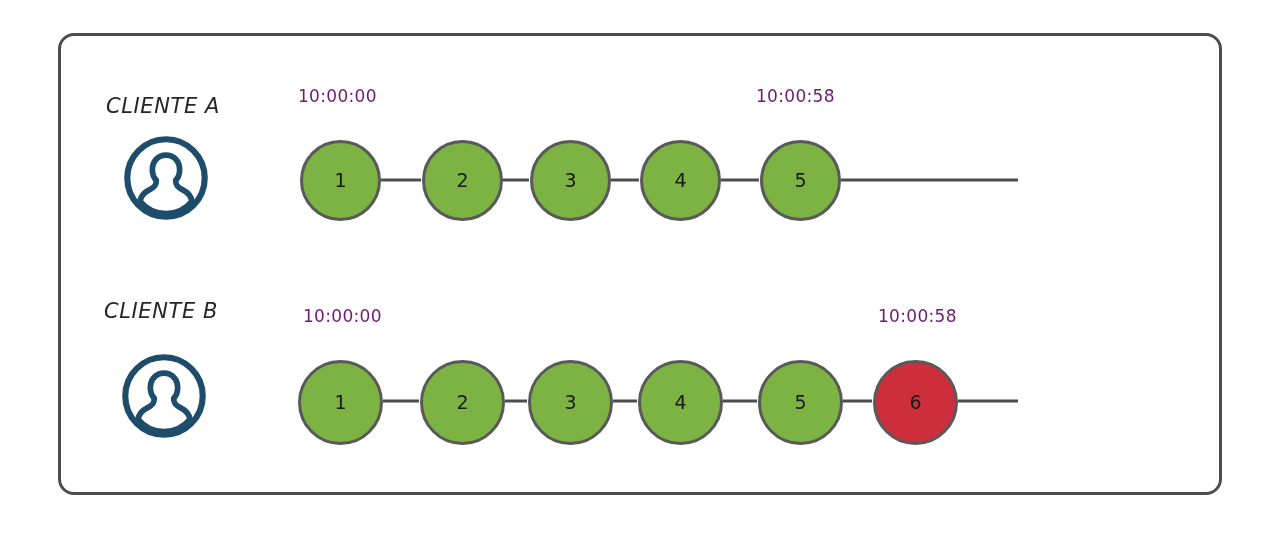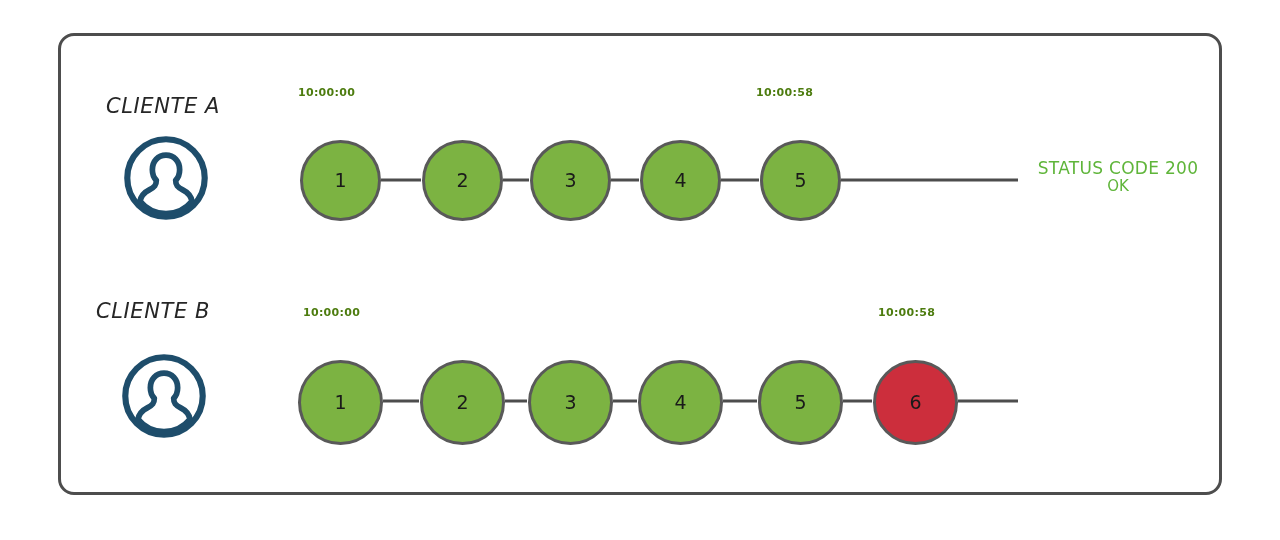--- a/index.html
+++ b/index.html
@@ -50,23 +50,23 @@
     font-weight: 400;
     letter-spacing: 0.6px;
     color: #262626;
     white-space: nowrap;
   }
 
   
   .timestamp {
     position: absolute;
     font-family: "DejaVu Sans", sans-serif;
-    font-size: 11px;
-    font-weight: bold;
-    color: #4d7c0f;
+    font-size: 17px;
+    font-weight: normal;
+    color: #701a75;
     white-space: nowrap;
     letter-spacing: 0.3px;
   }
 
   
   .node {
     position: absolute;
     border-radius: 50%;
     box-sizing: border-box;
     border: 3px solid #595959;
@@ -150,26 +150,22 @@
   <div class="timestamp" style="left:298px; top:86px;">10:00:00</div>
 
   <div class="timestamp" style="left:756px; top:86px;">10:00:58</div>
 
   <div class="node" style="left:300px; top:140px; width:81px; height:81px; background:#7cb342;">1</div>
   <div class="node" style="left:422px; top:140px; width:81px; height:81px; background:#7cb342;">2</div>
   <div class="node" style="left:530px; top:140px; width:81px; height:81px; background:#7cb342;">3</div>
   <div class="node" style="left:640px; top:140px; width:81px; height:81px; background:#7cb342;">4</div>
   <div class="node" style="left:760px; top:140px; width:81px; height:81px; background:#7cb342;">5</div>
 
-  <div class="status-block status-ok" style="left:1028px; top:158px; width:180px;">
-    <span class="status-code">STATUS CODE 200</span>
-    <span class="status-msg">OK</span>
-  </div>
 
-  <div class="client-label" style="left:96px; top:299px;">CLIENTE B</div>
+  <div class="client-label" style="left:104px; top:299px;">CLIENTE B</div>
 
   <div class="avatar" style="left:120px; top:352px;">
     <svg viewBox="0 0 100 100">
       <circle cx="50" cy="50" r="44" fill="none" stroke="#1e4d6b" stroke-width="7"></circle>
       <path d="M50 24 C41 24 34.5 31 34.5 40.5 C34.5 46 36.5 50 39 52.5
                C39 58 37 60.5 31 63.5 C25 66.5 21.5 70.5 20.5 76.5
                C27.5 85 38 90.5 50 90.5 C62 90.5 72.5 85 79.5 76.5
                C78.5 70.5 75 66.5 69 63.5 C63 60.5 61 58 61 52.5
                C63.5 50 65.5 46 65.5 40.5 C65.5 31 59 24 50 24 Z" fill="none" stroke="#1e4d6b" stroke-width="6.5" stroke-linejoin="round"></path>
     </svg>

